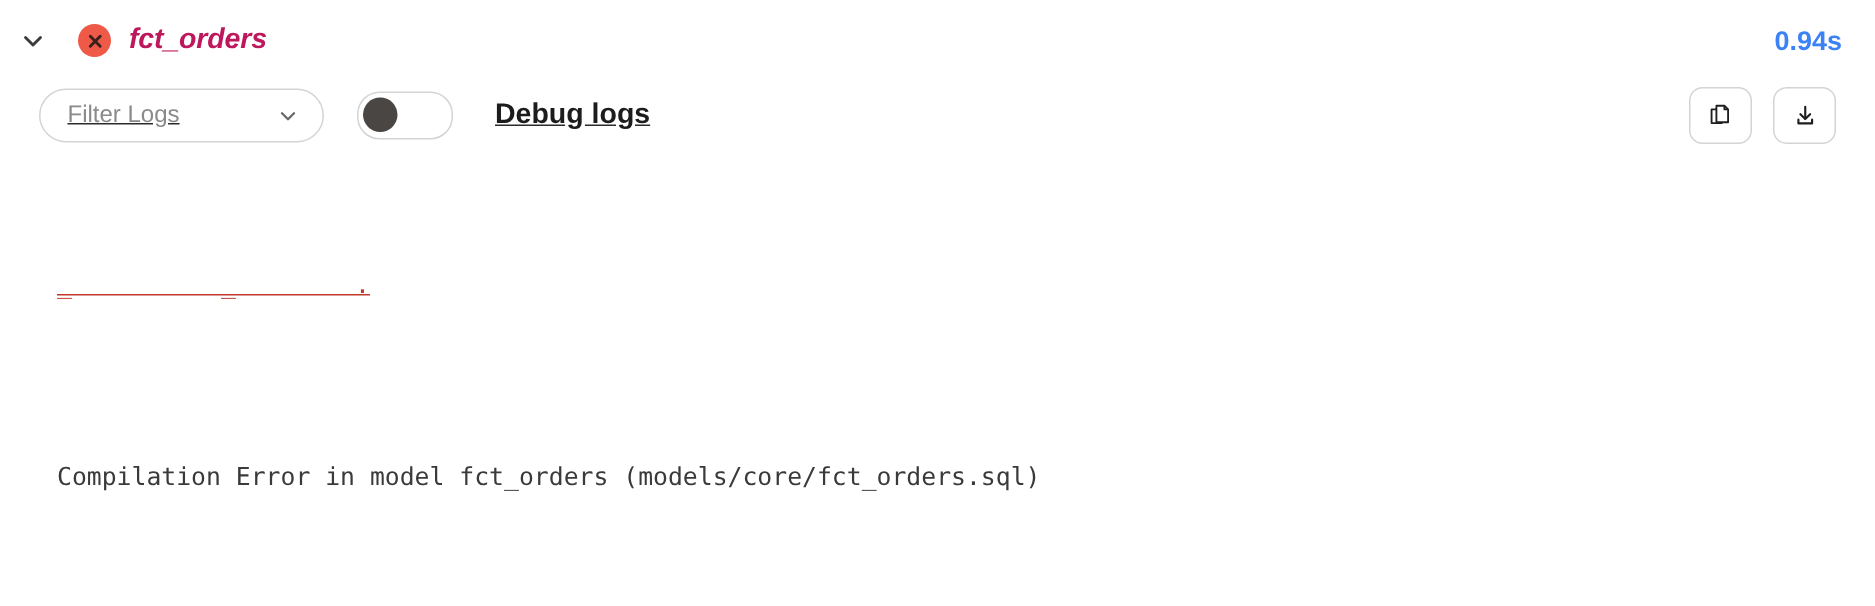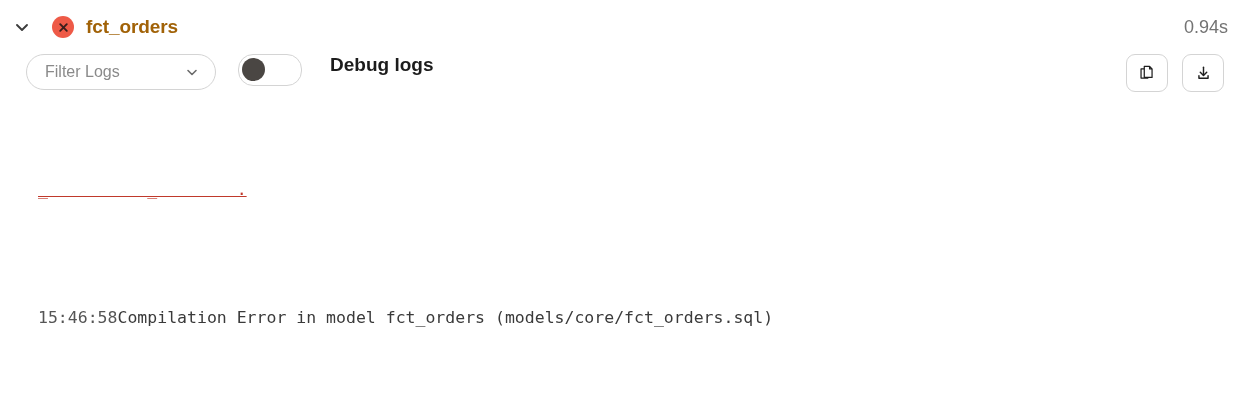--- a/index.html
+++ b/index.html
@@ -52,40 +52,43 @@
     justify-content: center;
     margin-left: 16px;
     flex: 0 0 auto;
   }
   .status-icon svg { display: block; }
 
   .model-name {
     margin-left: 12px;
     font-size: 19px;
     font-weight: 700;
-    color: #a16207;
+    color: #be185d;
     letter-spacing: -0.1px;
     white-space: nowrap;
+    font-style: italic;
   }
 
   .spacer { flex: 1 1 auto; }
 
   .elapsed {
     font-size: 18px;
-    font-weight: 400;
-    color: #737373;
+    font-weight: 700;
+    color: #3b82f6;
     white-space: nowrap;
   }
 
   
   .controls-row {
     height: 46px;
     display: flex;
+    align-items: center;
     padding: 0 26px 0 26px;
     box-sizing: border-box;
+    text-decoration: underline;
   }
 
   .filter-select {
     height: 36px;
     min-width: 190px;
     border: 1px solid #d4d4d4;
     border-radius: 18px;
     background: #ffffff;
     display: flex;
     align-items: center;
@@ -251,21 +254,20 @@
       </span>
     </div>
   </div>
 
   <div class="log-body">
     <div class="log-scroll">
 
       <span class="log-line clipped">_          _        .</span>
 
       <div class="log-entry">
-        <span class="log-time">15:46:58</span>
         <span class="log-msg"><span>Compilation Error in model fct_orders (models/core/fct_orders.sql)</span></span>
       </div>
 
       
 
       
 
       
 
       

